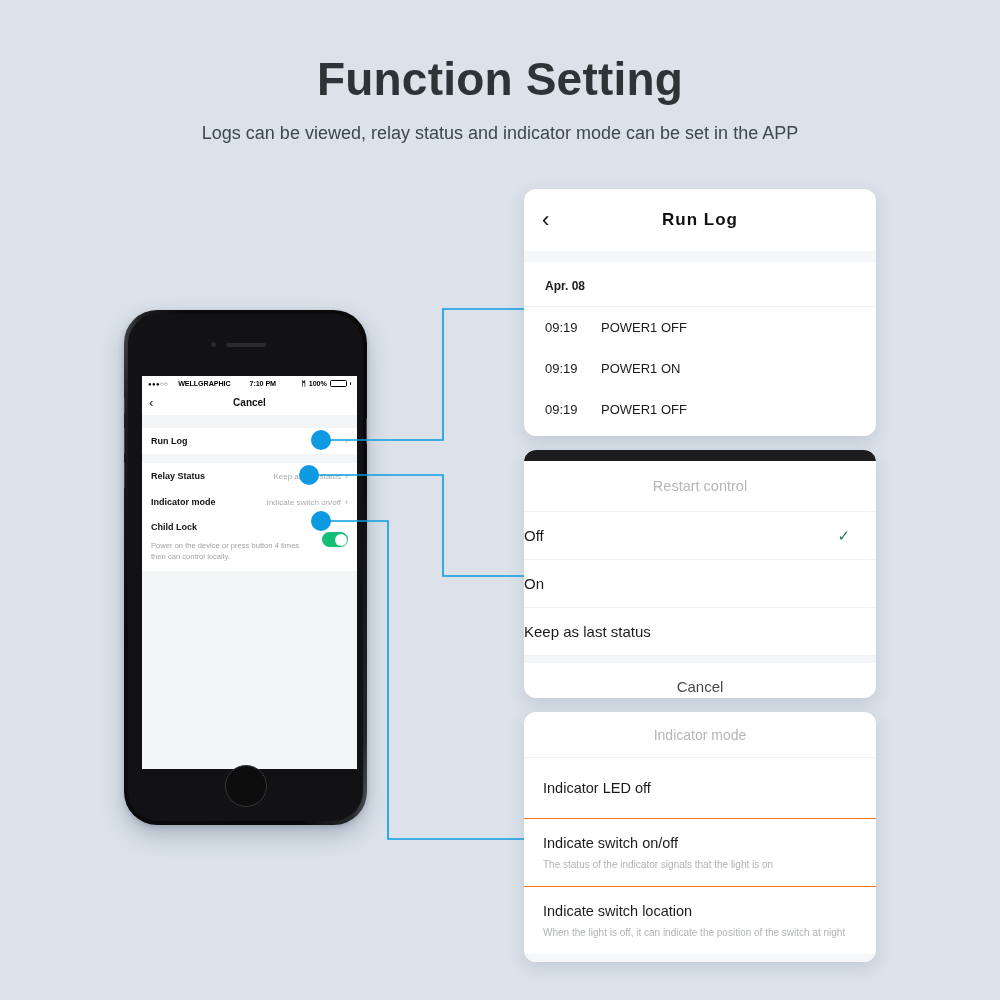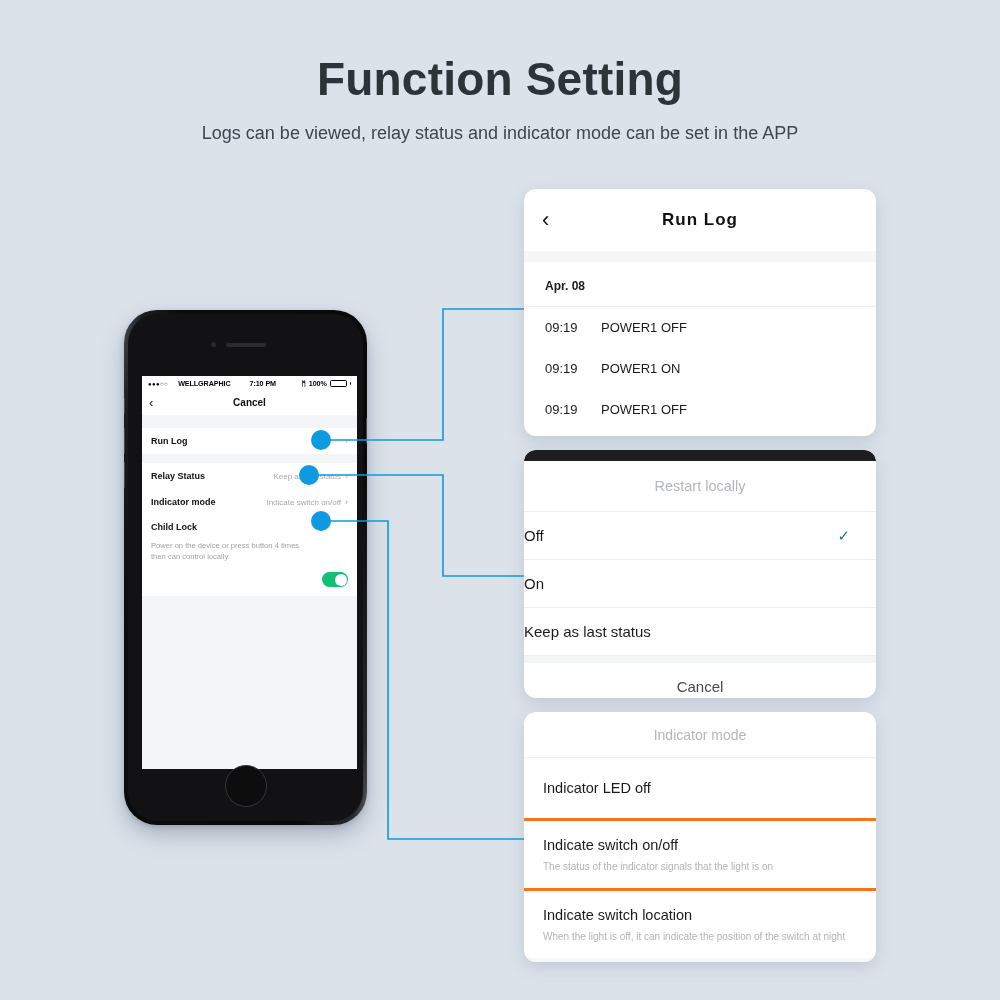--- a/index.html
+++ b/index.html
@@ -180,21 +180,20 @@
     align-items: center;
     gap: 4px;
   }
   .s-chev { font-size: 9px; color: #9a9da1; font-weight: 300; }
 
   #row-childlock {
     background: #fff;
     padding: 7px 9px 9px 9px;
     display: flex;
     align-items: flex-start;
-    flex-direction: column;
   }
   #cl-texts { max-width: 150px; }
   #cl-title { font-size: 9px; font-weight: bold; color: #111; }
   #cl-desc { font-size: 7.6px; color: #9fa2a6; line-height: 1.45; margin-top: 8px; }
   #cl-toggle {
     margin-left: auto;
     margin-top: 10px;
     width: 26px; height: 15px;
     border-radius: 8px;
     background: #12bf74;
@@ -308,21 +307,21 @@
   #card-indicator { left: 524px; top: 712px; width: 352px; height: 250px; }
   #im-title {
     text-align: center;
     font-size: 14px;
     color: #b3b6ba;
     padding: 15px 0 14px 0;
     border-bottom: 1px solid #f0f1f3;
   }
   .im-opt {
     padding: 16px 19px 14px 19px;
-    border-bottom: 3px solid #f97316;
+    border-bottom: 1px solid #f97316;
   }
   .im-opt-title { font-size: 14.5px; color: #1b1b1d; }
   .im-opt-desc { font-size: 10px; color: #b0b3b7; margin-top: 6px; line-height: 1.5; }
   #im-footer { height: 22px; background: #f6f7f8; }
 </style>
 </head>
 <body>
 
 <div id="header">
   <h1 id="page-title">Function Setting</h1>
@@ -431,21 +430,21 @@
     <span class="rl-event">POWER1 ON</span>
   </div>
   <div class="rl-item">
     <span class="rl-time">09:19</span>
     <span class="rl-event">POWER1 OFF</span>
   </div>
 </div>
 
 <div class="card" id="card-restart">
   <div id="rs-topbar"></div>
-  <div id="rs-title">Restart locally</div>
+  <div id="rs-title">Restart control</div>
 
   <div class="rs-opt">
     <span>Off</span>
     <span class="rs-check">✓</span>
   </div>
   <div class="rs-opt">
     <span>On</span>
   </div>
   <div class="rs-opt">
     <span>Keep as last status</span>

